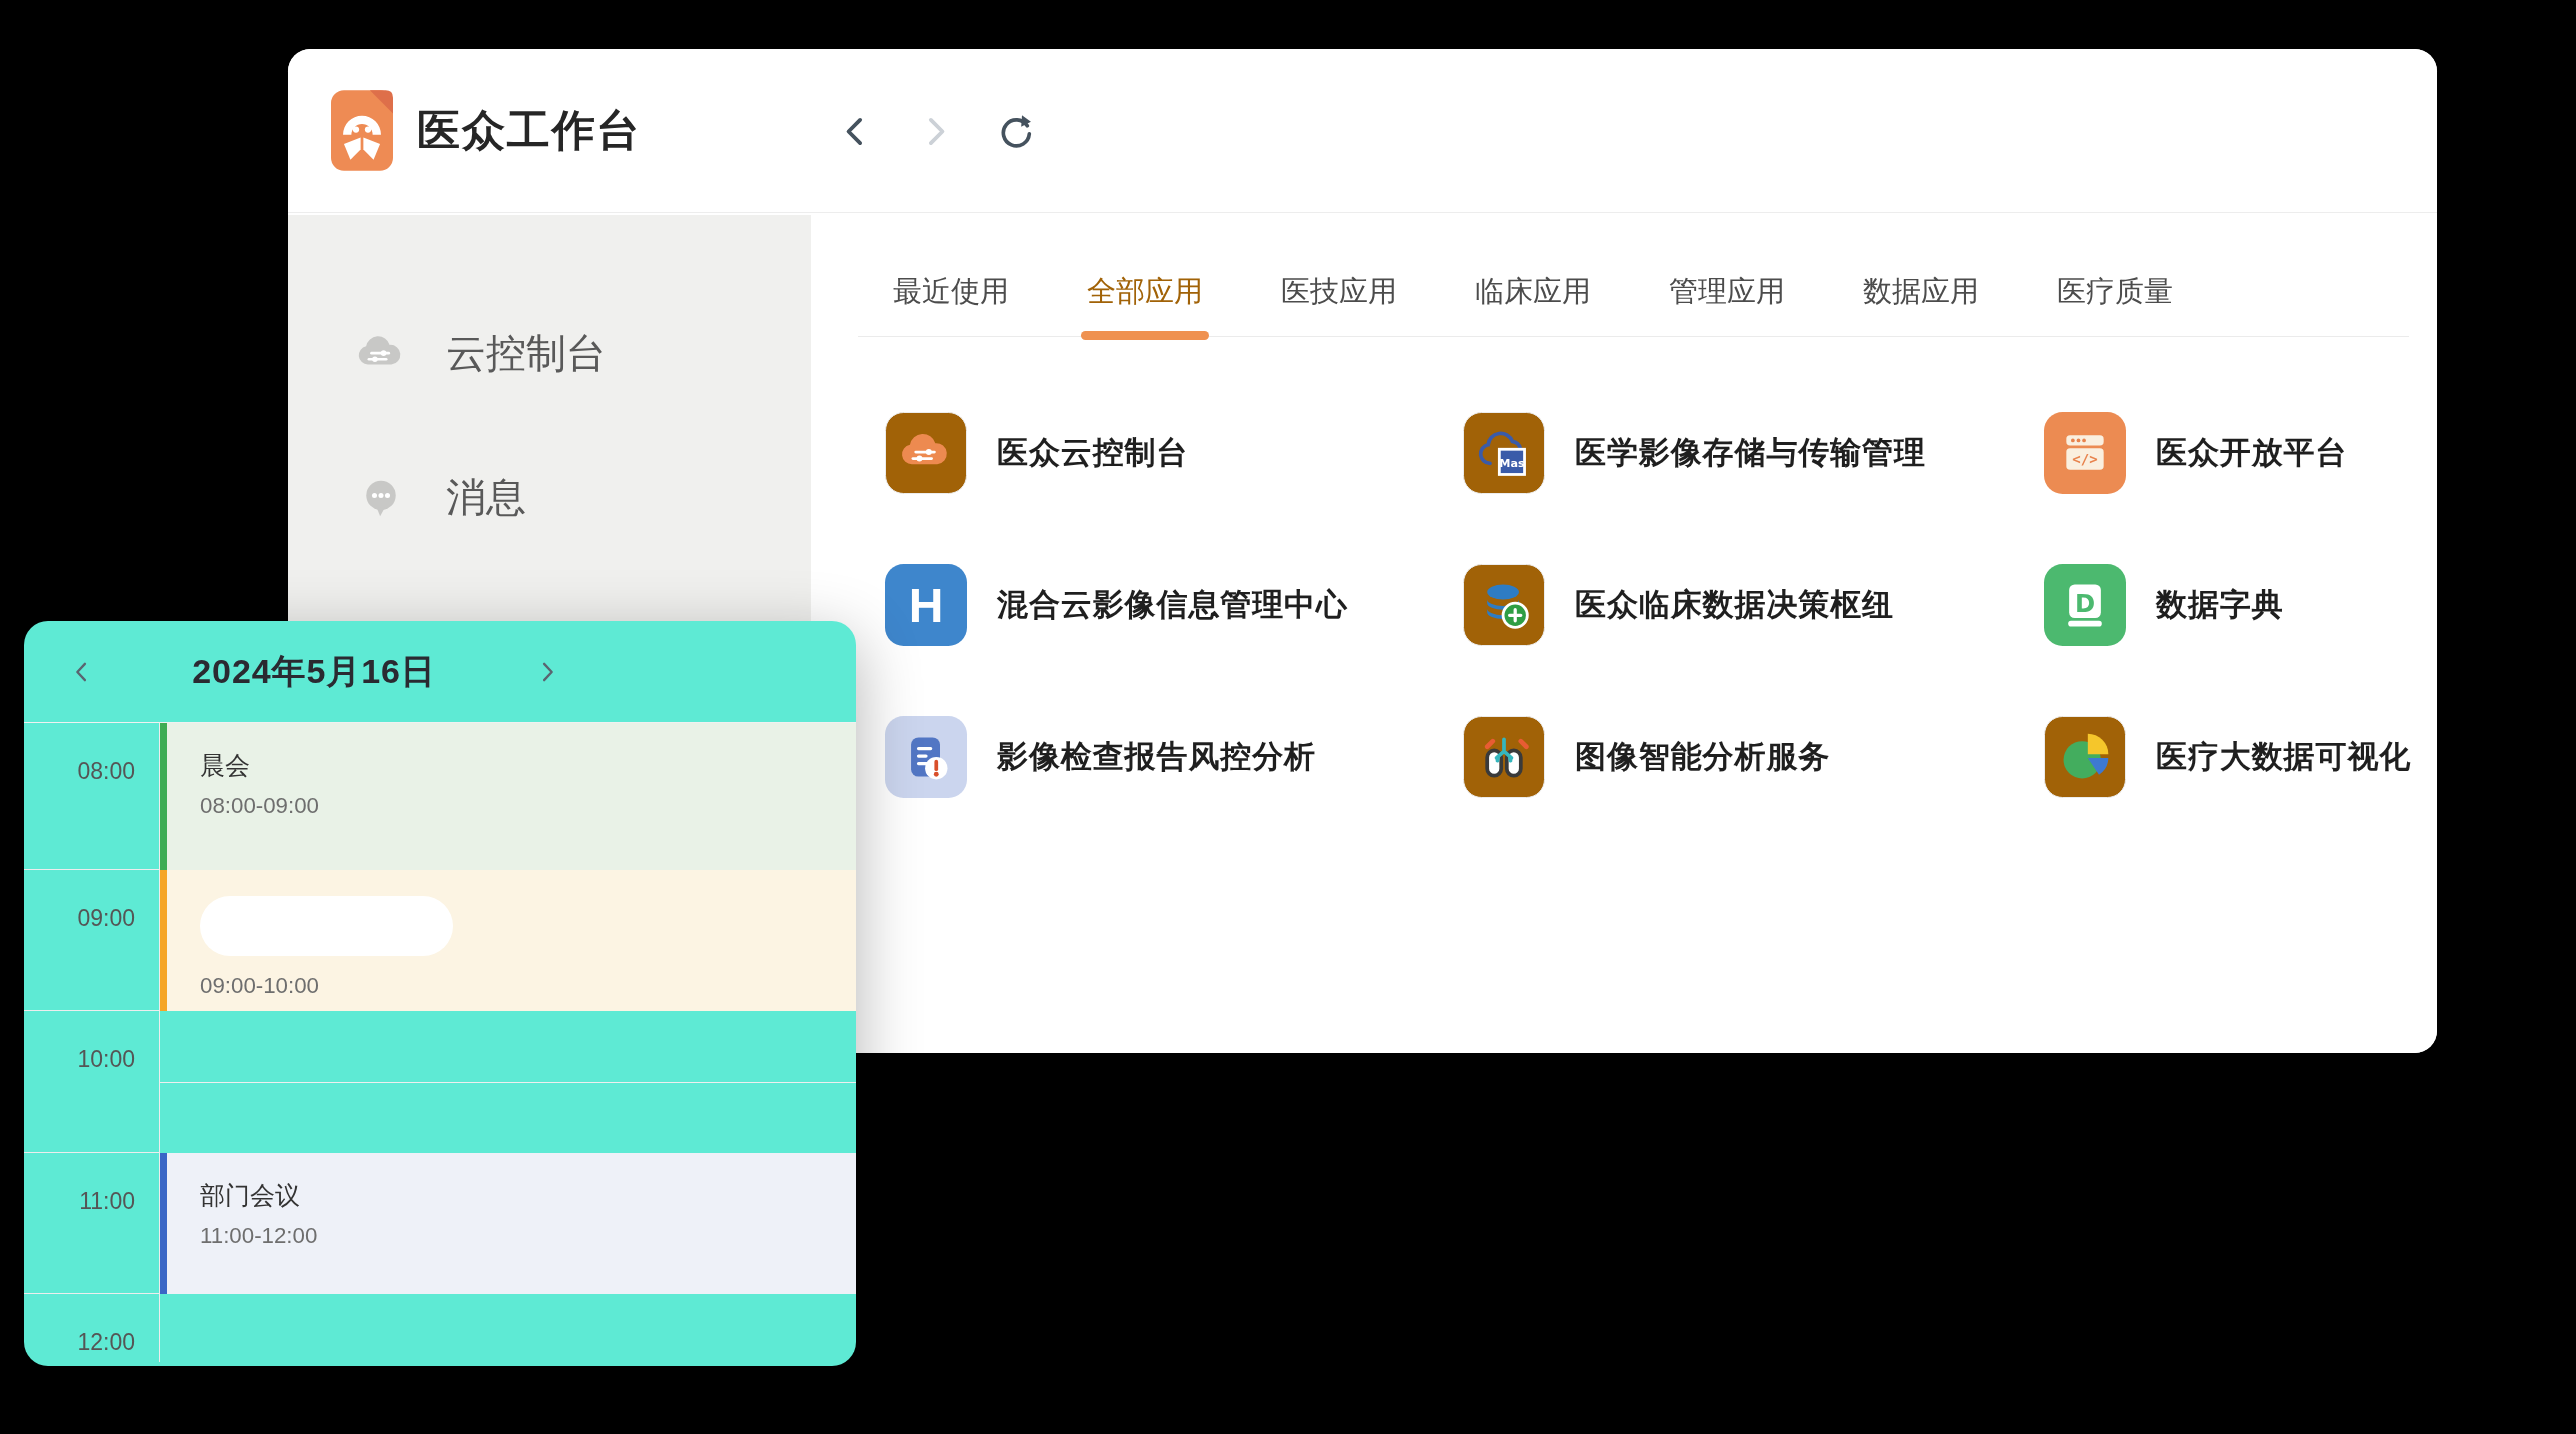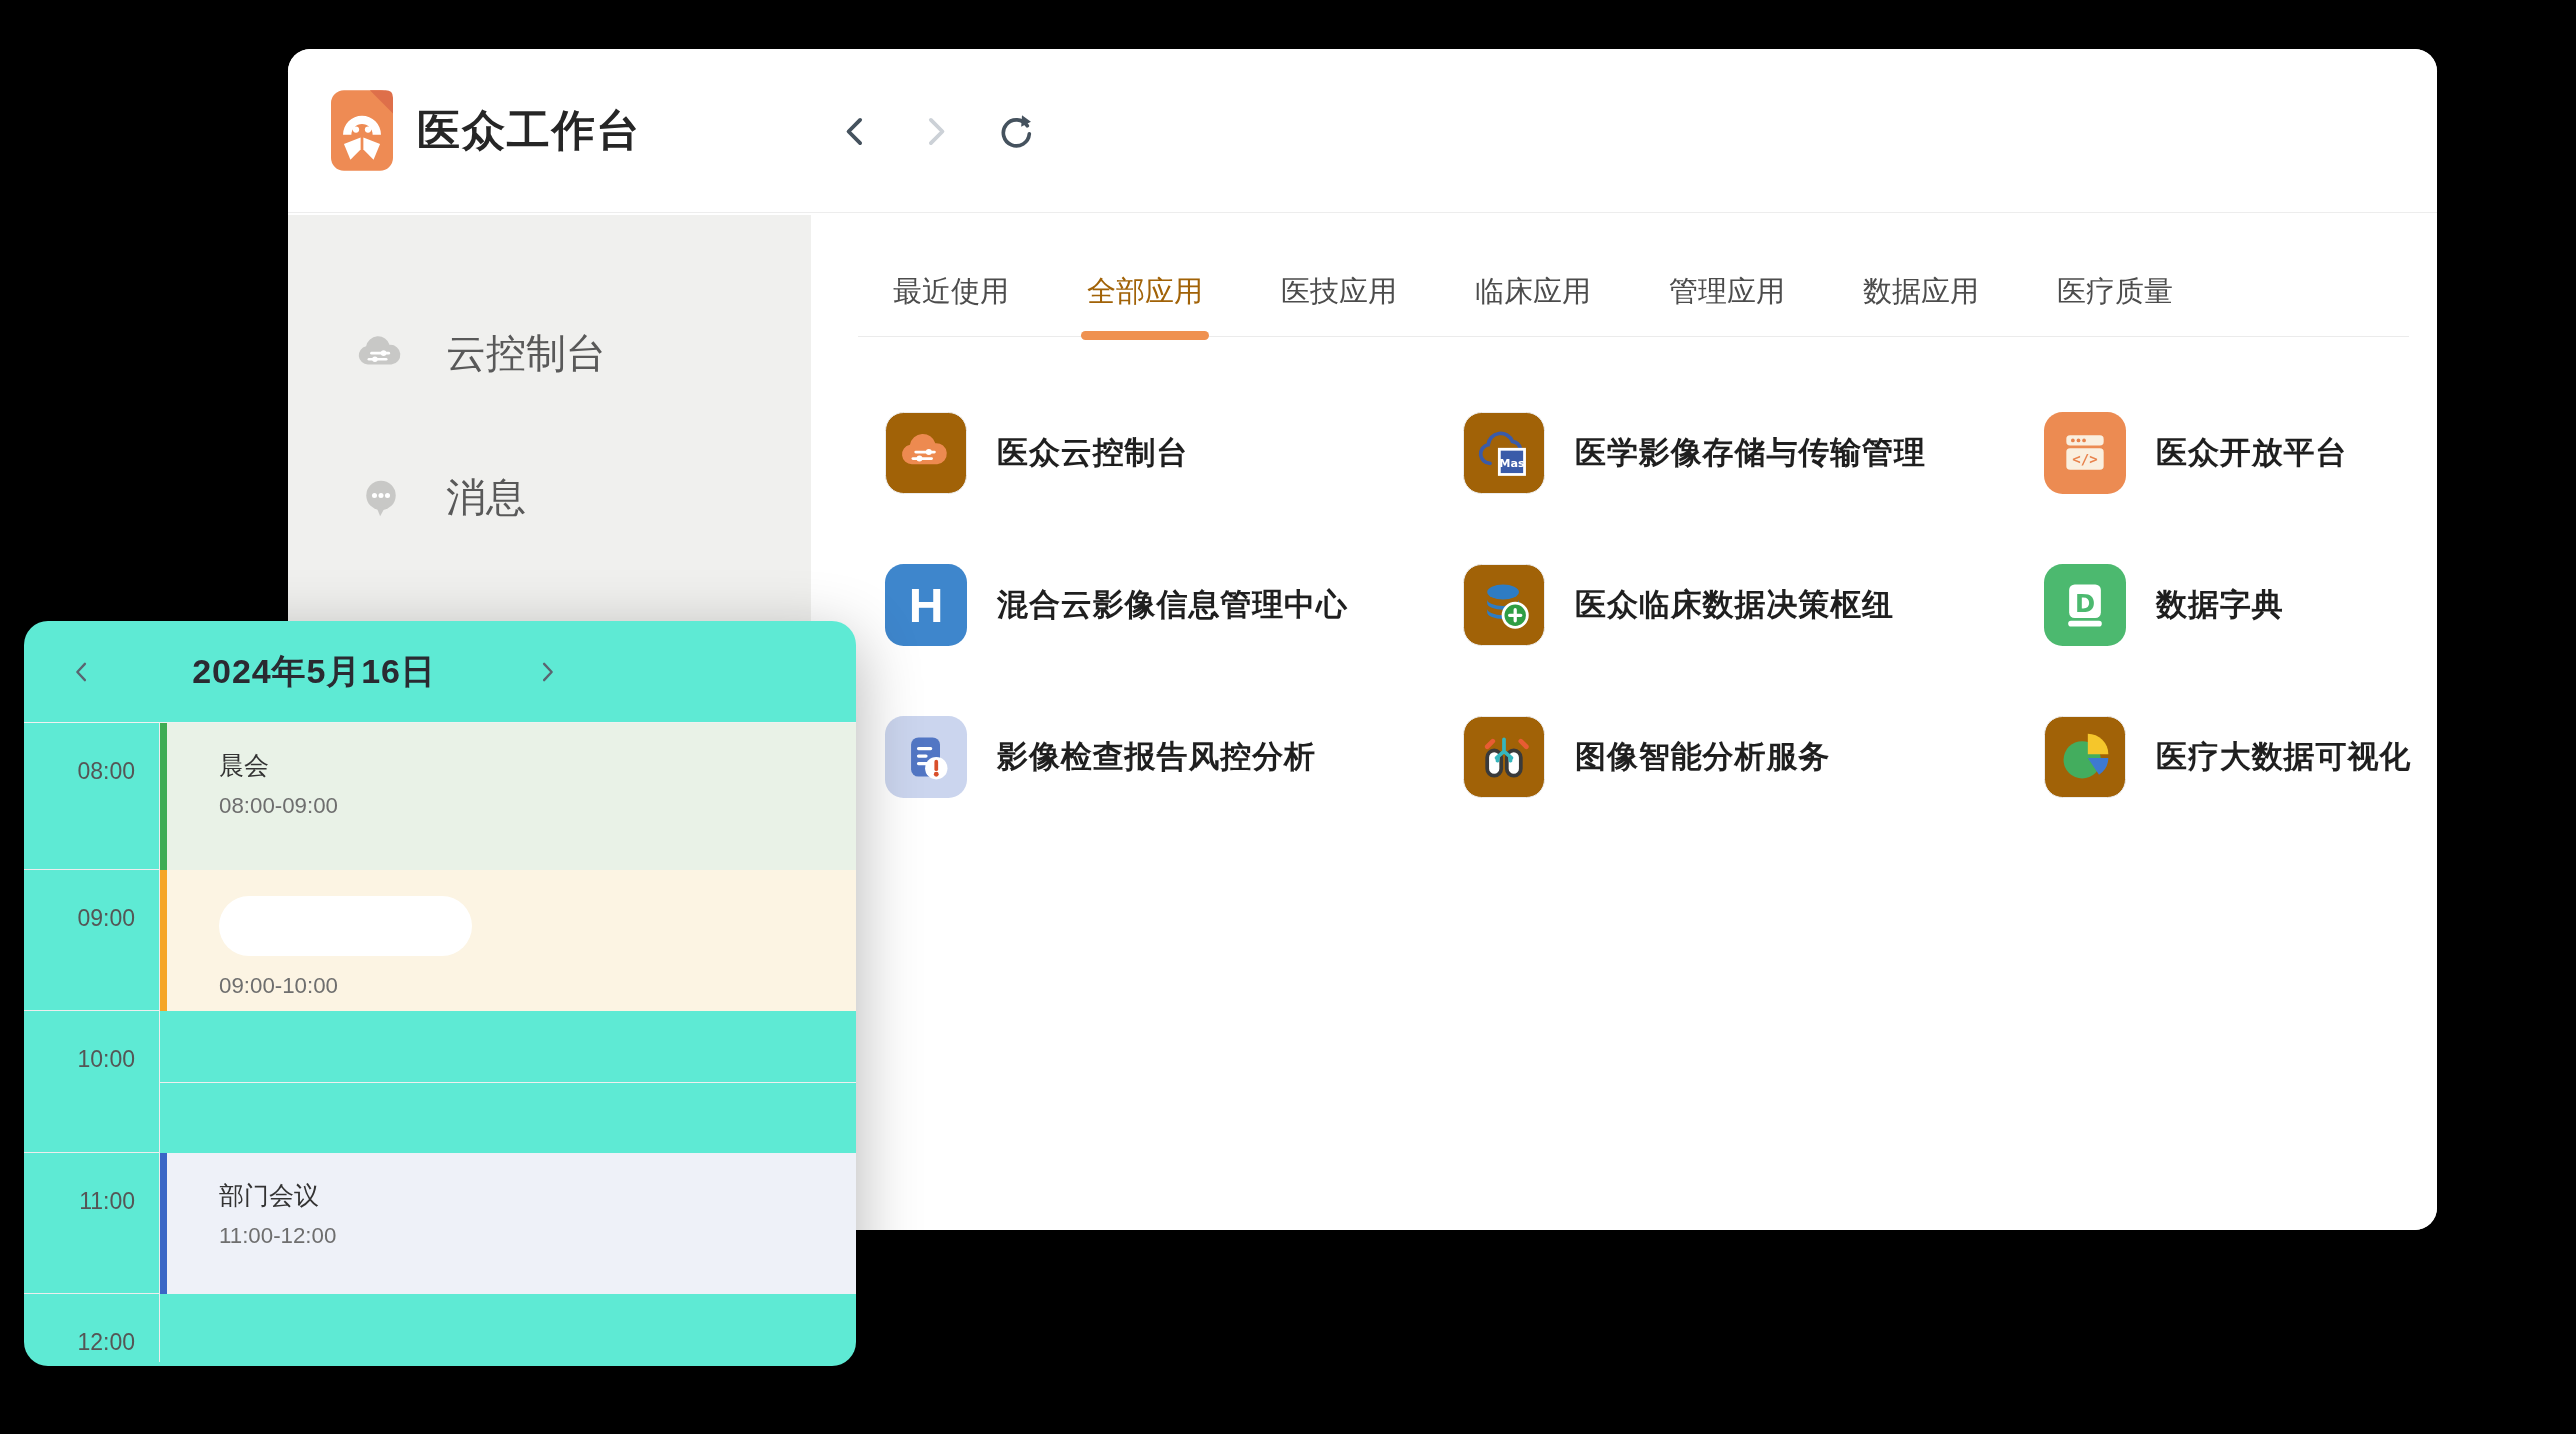--- a/index.html
+++ b/index.html
@@ -1,20 +1,20 @@
 <!DOCTYPE html>
 <html style="font-size:15px"><head>
 <meta charset="utf-8">
 <style>
   * { margin:0; padding:0; box-sizing:border-box; }
   html,body { width:2576px; height:1434px; background:#000; overflow:hidden;
               font-family:"Liberation Sans","DejaVu Sans",sans-serif; }
 
   
-  .window { position:absolute; left:288px; top:49px; width:2149px; height:1181px;
+  .window { position:absolute; left:288px; top:49px; width:2149px; height:1004px;
             background:#fff; border-radius:22.3px; overflow:hidden; }
   .win-header { position:relative; height:164px; border-bottom:1.9px solid #ededed;
                 display:flex; align-items:center; padding-left:43px; background:#fff; }
   .logo { width:62px; height:81px; flex:none; }
   .win-title { margin-left:24px; font-size:43px; font-weight:700; color:#262626; letter-spacing:1.9px; }
   .nav { position:absolute; left:547px; top:0; height:164px; display:flex; align-items:center; gap:39px; }
   .nav-btn { width:41px; height:41px; display:flex; align-items:center; justify-content:center; cursor:pointer; }
 
   
   .sidebar { position:absolute; left:0; top:166px; width:523px; height:803px;
@@ -56,21 +56,21 @@
   .cal-chevron { width:41px; height:41px; display:flex; align-items:center; justify-content:center; cursor:pointer; }
   .cal-title { width:424px; text-align:center; font-size:34px; font-weight:600; color:#2a2a31; letter-spacing:0.9px; }
 
   .cal-row { display:flex; }
   .r0{height:147px}.r1{height:141px}.r2{height:142px}.r3{height:141px}.r4{height:68px}
   .cal-time { width:136px; flex:none; padding:35px 24px 0 0; text-align:right;
               font-size:23px; color:#555; border-right:1.9px solid #ededed; border-bottom:1.9px solid #ededed; }
   .cal-row:last-child .cal-time { border-bottom:none; }
   .cal-slot { flex:1; position:relative; }
   .half-line::after { content:''; position:absolute; left:0; right:0; top:50%; border-top:1.9px solid #efefef; }
-  .event { position:absolute; inset:0; border-left:7.4px solid; padding:26px 0 0 52px; cursor:pointer; }
+  .event { position:absolute; inset:0; border-left:7.4px solid; padding:26px 0 0 33px; cursor:pointer; }
   .event.green  { background:#e9f2e7; border-color:#3EAC55; }
   .event.orange { background:#fcf4e3; border-color:#F5A527; }
   .event.blue   { background:#eef1f8; border-color:#3A67C6; }
   .event-title { font-size:25px; font-weight:500; color:#333; }
   .event-time  { margin-top:11.2px; font-size:22.3px; color:#6e6e6e; }
   .redacted-pill { width:253px; height:60px; border-radius:30px; background:#fff; margin:0 0 17px; }
 </style>
 </head>
 <body>
 

